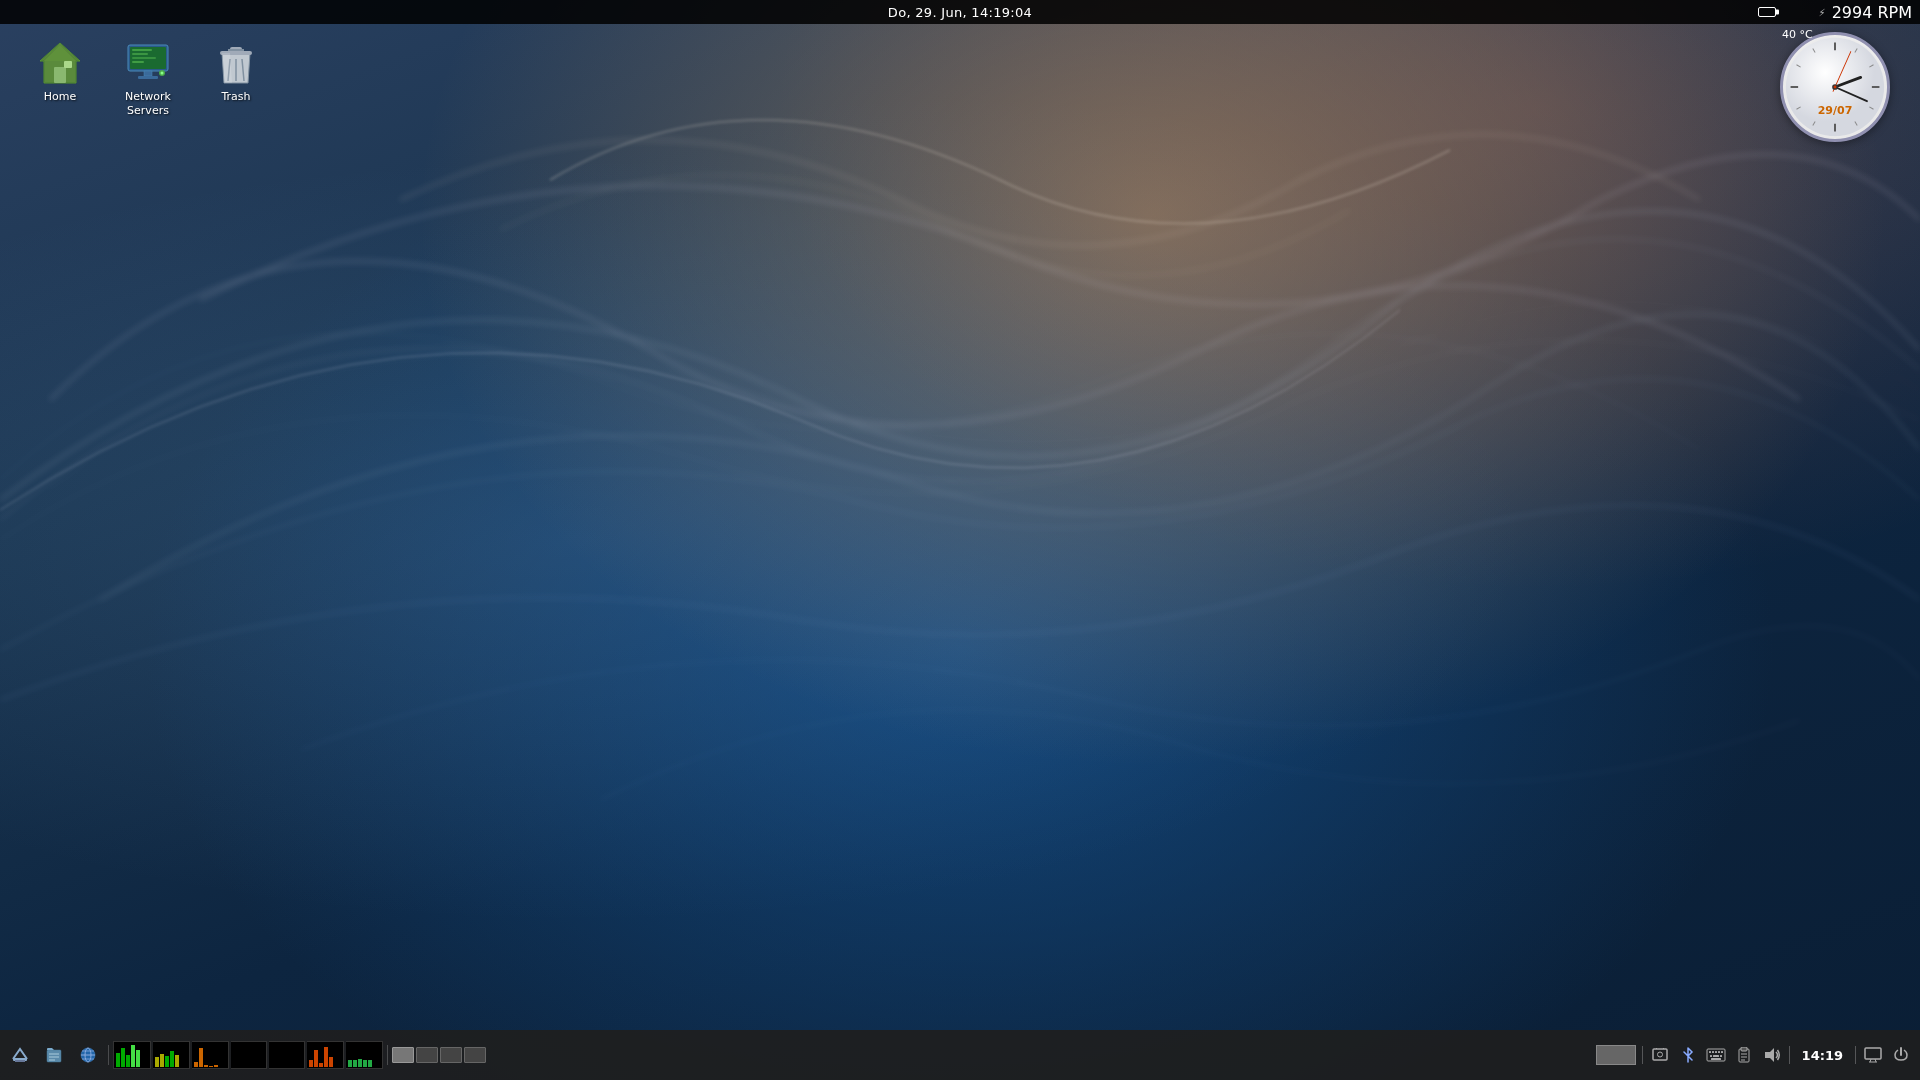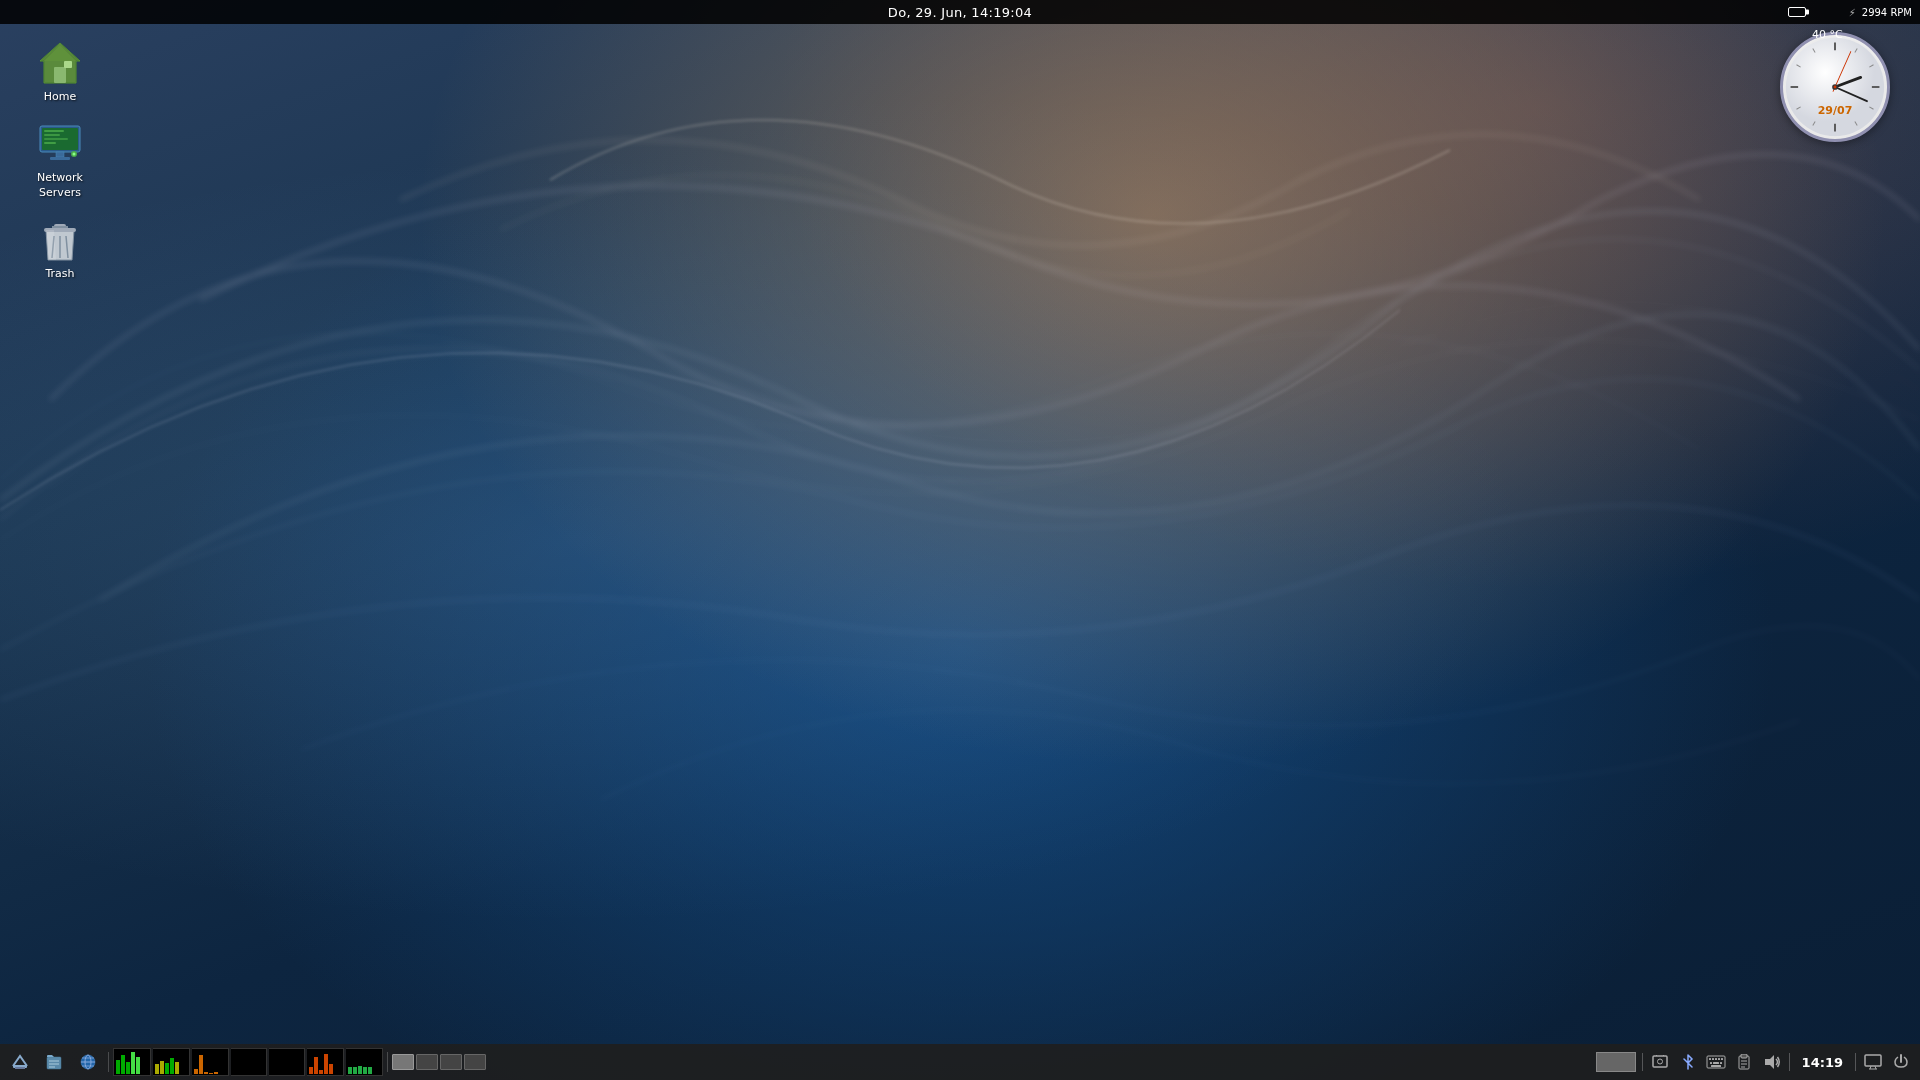--- a/index.html
+++ b/index.html
@@ -103,21 +103,21 @@
       background: #8bc34a;
       border-radius: 1px;
     }
 
     
     .desktop-icons {
       position: absolute;
       top: 35px;
       left: 20px;
       display: flex;
-      flex-direction: column;
+      flex-direction: row;
       gap: 8px;
       z-index: 10;
     }
 
     .desktop-icon {
       display: flex;
       flex-direction: column;
       align-items: center;
       width: 80px;
       cursor: pointer;
@@ -180,21 +180,21 @@
       font-weight: bold;
       z-index: 2;
     }
 
     
     .bottom-panel {
       position: absolute;
       bottom: 0;
       left: 0;
       right: 0;
-      height: 36px;
+      height: 50px;
       background: rgba(30, 30, 30, 0.92);
       display: flex;
       align-items: center;
       z-index: 100;
       padding: 0 4px;
       text-align: center;
     }
 
     .taskbar-left {
       display: flex;
@@ -297,21 +297,21 @@
 <div class="top-panel">
   <span class="top-panel-center">Do, 29. Jun, 14:19:04</span>
   <div class="top-panel-right">
     <span class="battery-icon">
       <span class="battery-body">
         <span class="battery-fill"></span>
       </span>
     </span>
     <span style="color:#fff;font-size:11px;margin-top:45px;">40 °C</span>
     <span style="color:#aaa;font-size:10px;">⚡</span>
-    <span style="color:#fff;font-size:10px;">2994 RPM</span>
+    <span style="color:#fff;font-size:16px;">2994 RPM</span>
   </div>
 </div>
 
 <div class="desktop-icons">
 
   <div class="desktop-icon">
     <svg viewBox="0 0 48 48" xmlns="http://www.w3.org/2000/svg">
 
       <polygon points="24,4 44,22 40,22 40,44 8,44 8,22 4,22" fill="#5a8a3c" stroke="#3a6a20" stroke-width="1"></polygon>
       <polygon points="24,4 44,22 40,22 40,44 8,44 8,22 4,22" fill="none" stroke="#6aaa4c" stroke-width="0.5"></polygon>

